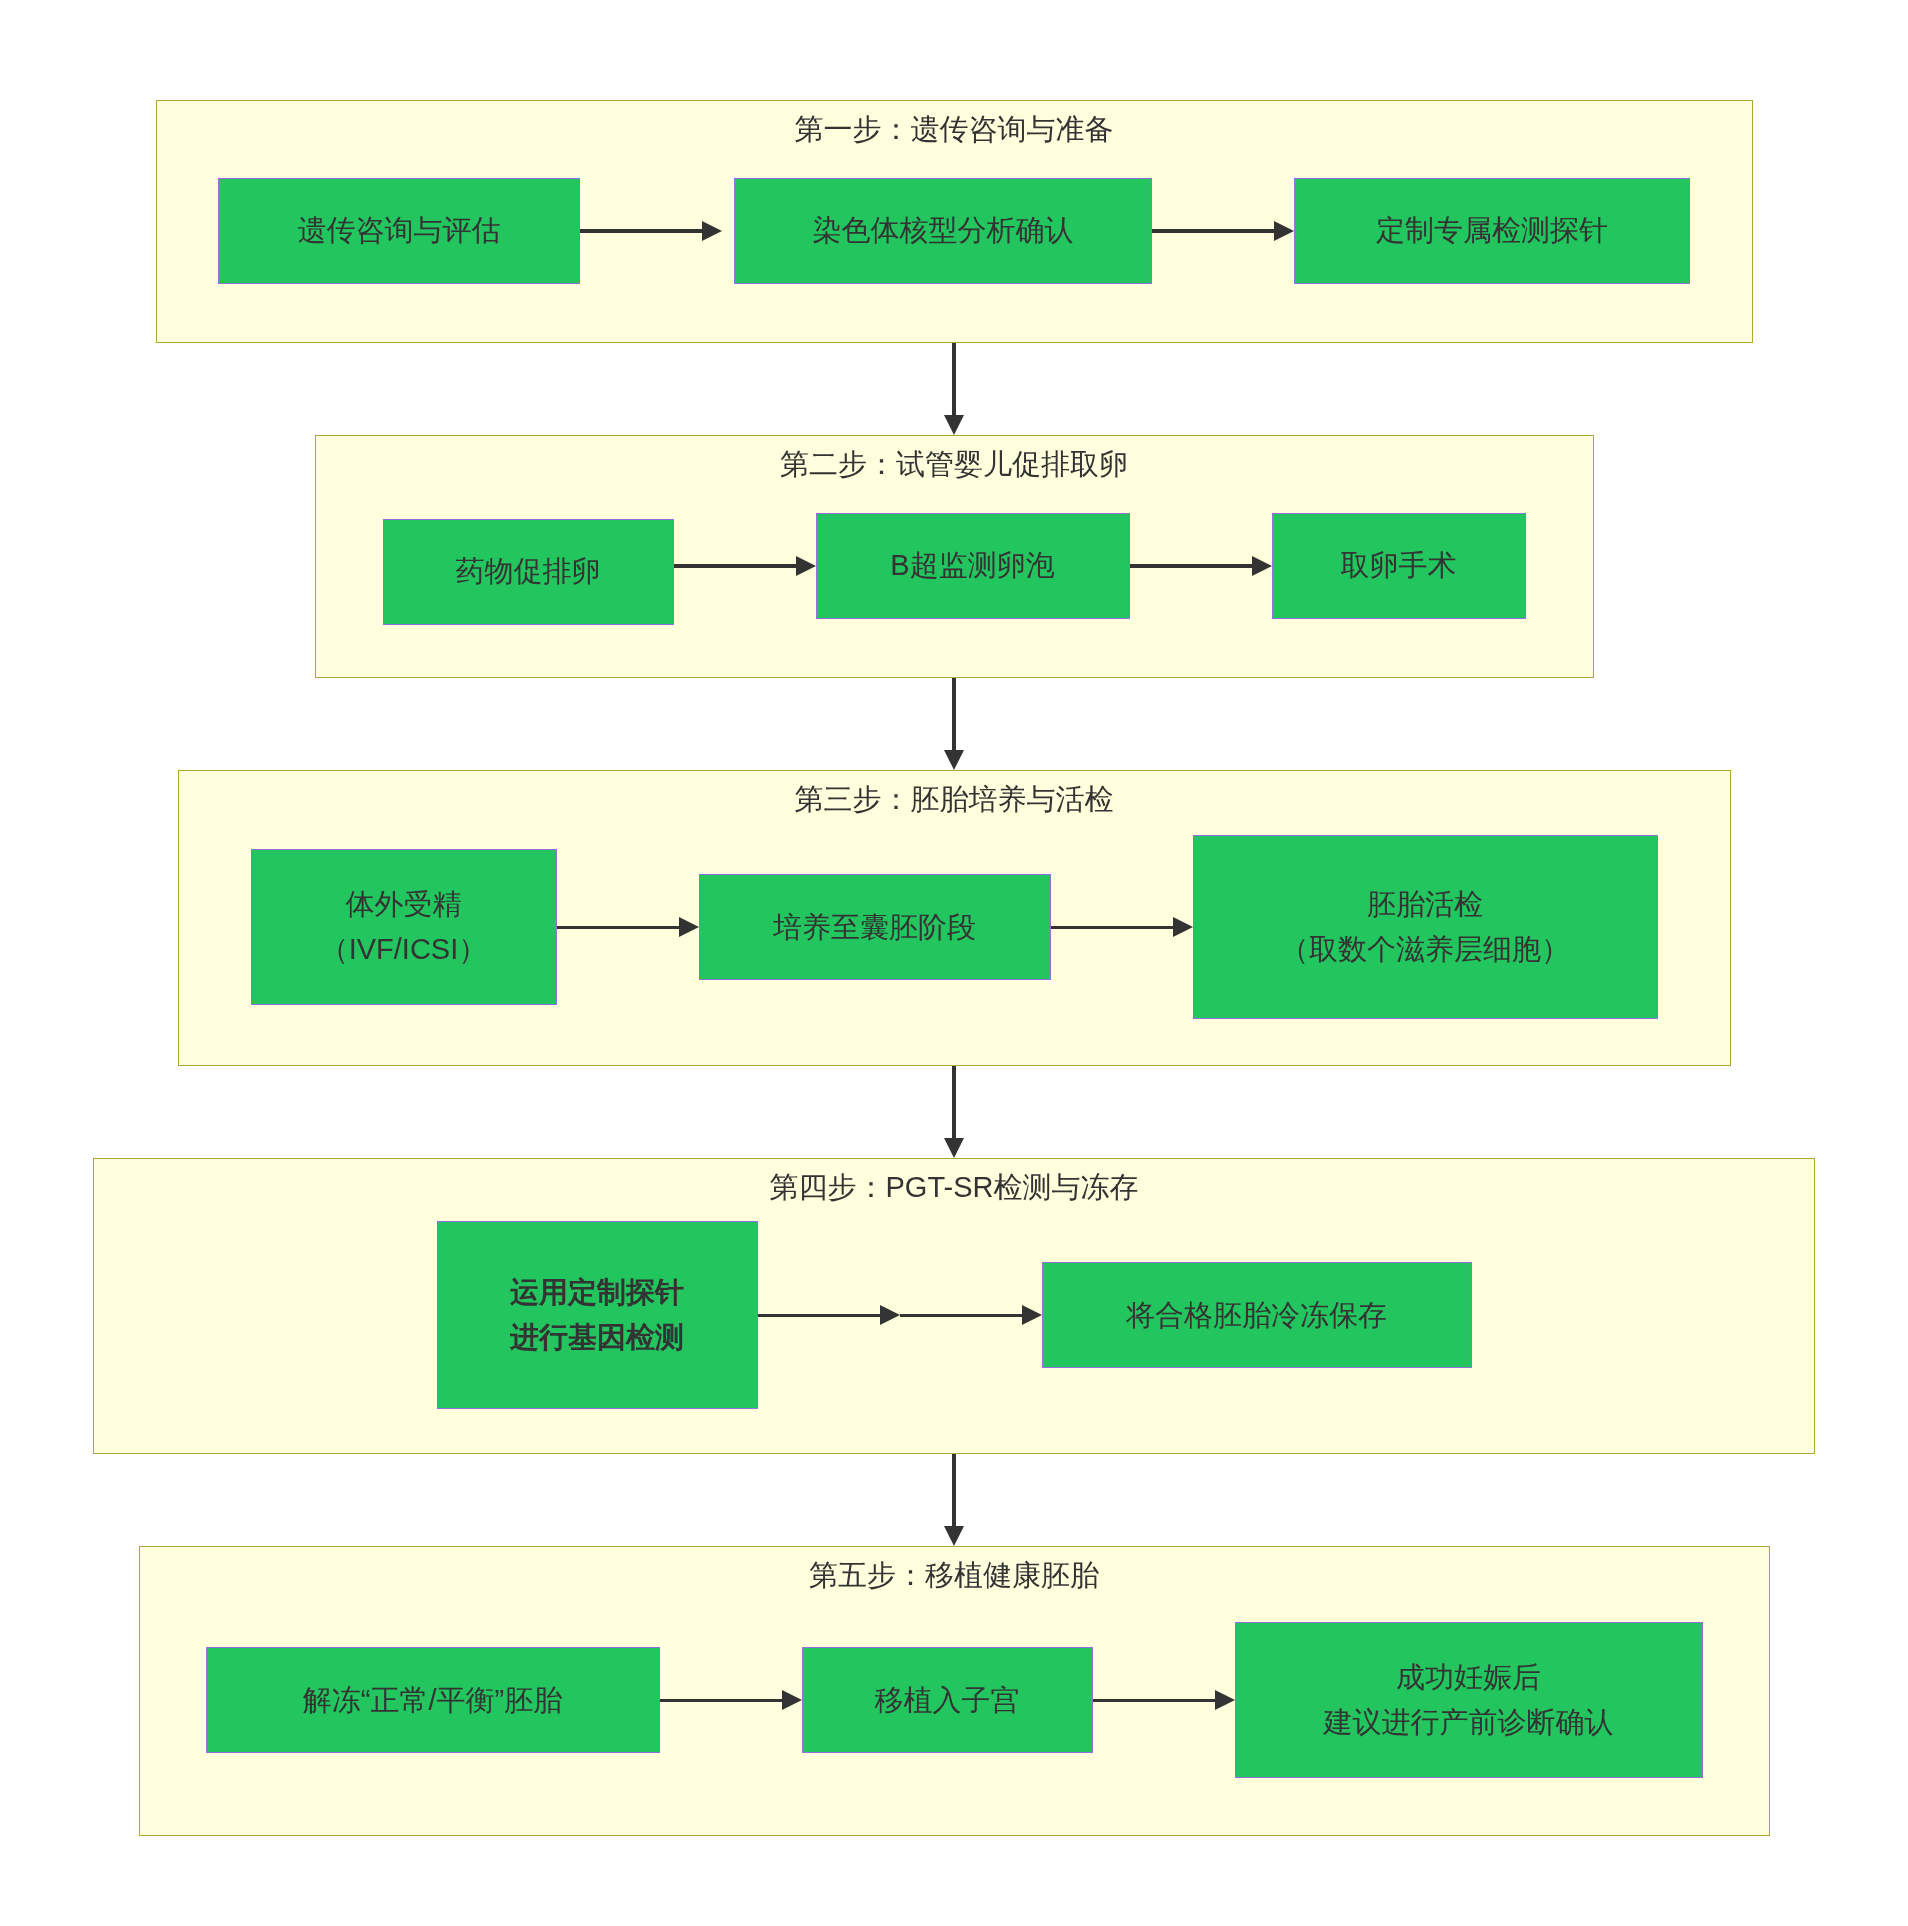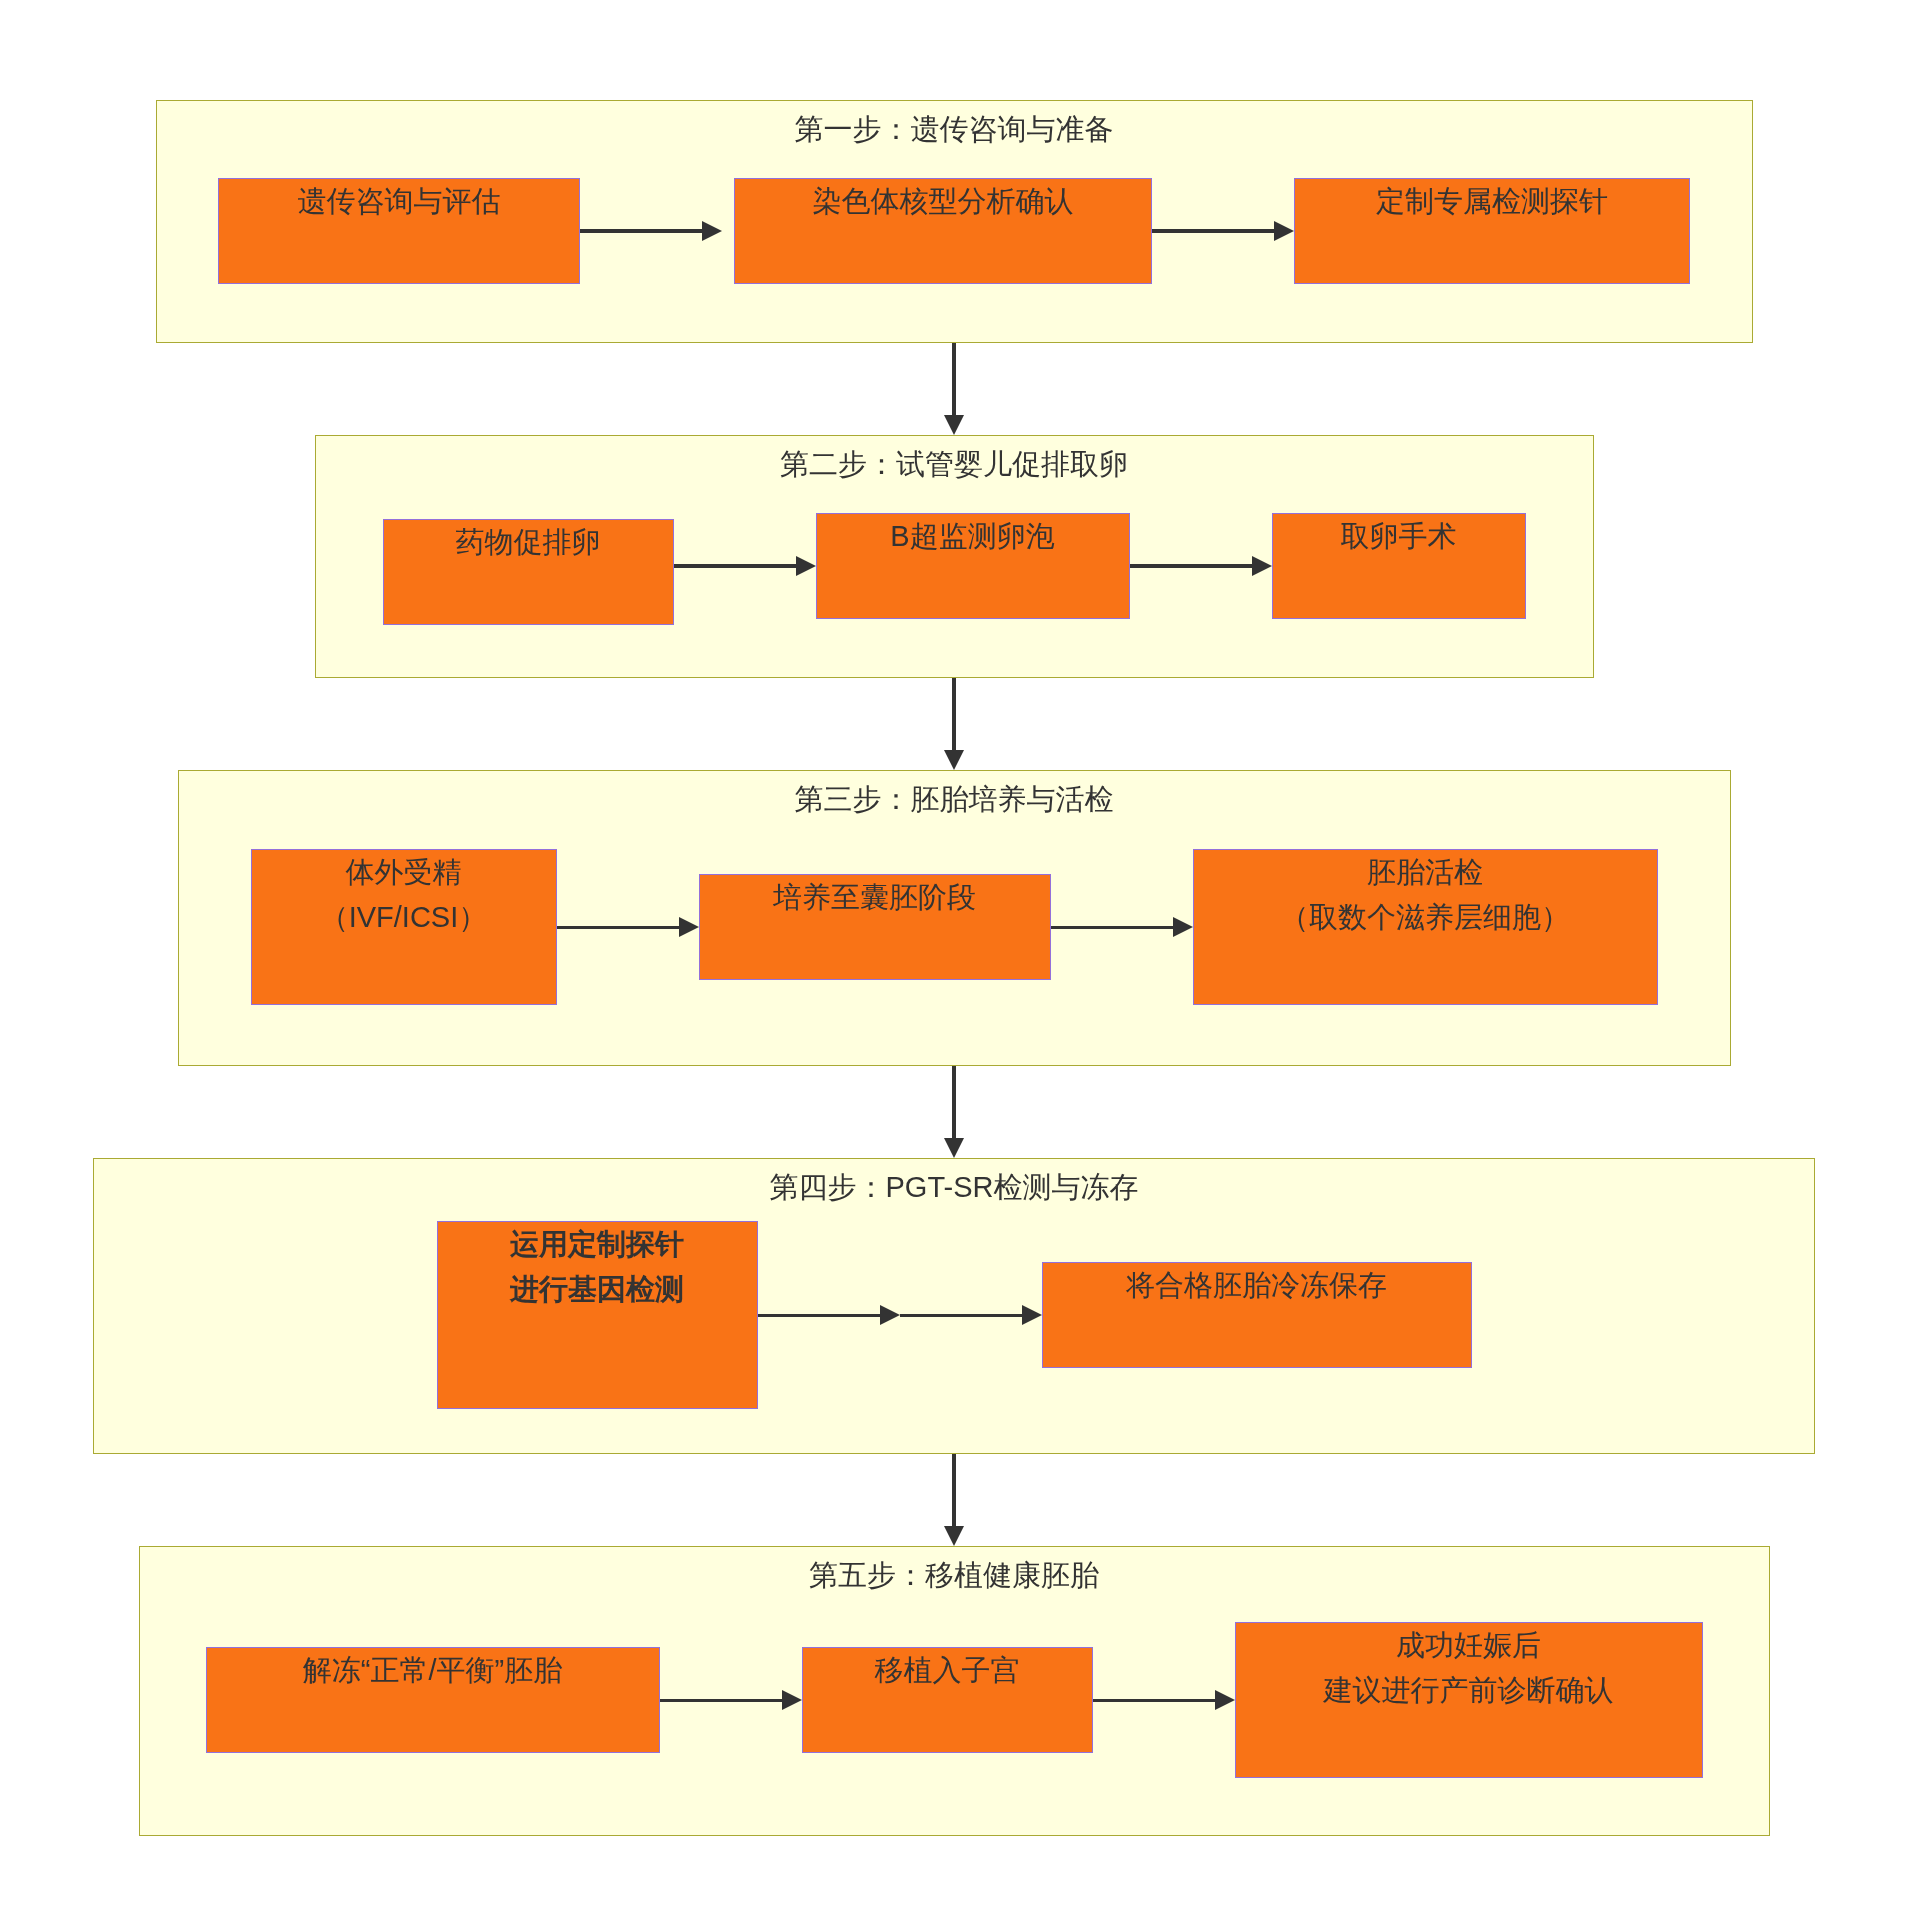--- a/index.html
+++ b/index.html
@@ -23,24 +23,24 @@
   }
   .stage-title {
     position: absolute; top: 11.2px; left: 0; right: 0;
     text-align: center;
     font-size: 29px; line-height: 1.2;
     color: #333333;
     white-space: nowrap;
   }
   .row { display: flex; align-items: center; margin-top: 18.7px; }
   .node {
-    background: #f97316;
+    background: #22c55e;
     border: 1.9px solid #9370DB;
     display: flex; flex-direction: column;
-    align-items: center; 
+    align-items: center; justify-content: center;
     text-align: center;
     font-size: 29px; line-height: 1.55;
     color: #333333;
     flex-shrink: 0;
   }
   .line { display: block; white-space: nowrap; }
 
   
   .harrow { width: 142px; display: flex; align-items: center; flex-shrink: 0; }
   .harrow .shaft { flex: 1; height: 3.7px; background: #333333; }
@@ -69,21 +69,21 @@
 
   
   .s1n1 { width: 362px; height: 106px; }
   .s1n2 { width: 418px; height: 106px; margin-left: 12px; }
   .s1n3 { width: 396px; height: 106px; }
   .s2n1 { width: 291px; height: 106px; margin-top: 12px; }
   .s2n2 { width: 314px; height: 106px; }
   .s2n3 { width: 254px; height: 106px; }
   .s3n1 { width: 306px; height: 156px; }
   .s3n2 { width: 352px; height: 106px; }
-  .s3n3 { width: 465px; height: 156px; }
+  .s3n3 { width: 465px; height: 184px; }
   .s4n1 { width: 321px; height: 188px; font-weight: bold; }
   .s4n2 { width: 555px; height: 156px; }
   .s4n3 { width: 430px; height: 106px; }
   .s5n1 { width: 454px; height: 106px; }
   .s5n2 { width: 291px; height: 106px; }
   .s5n3 { width: 468px; height: 156px; }
 </style>
 </head>
 <body>
 

